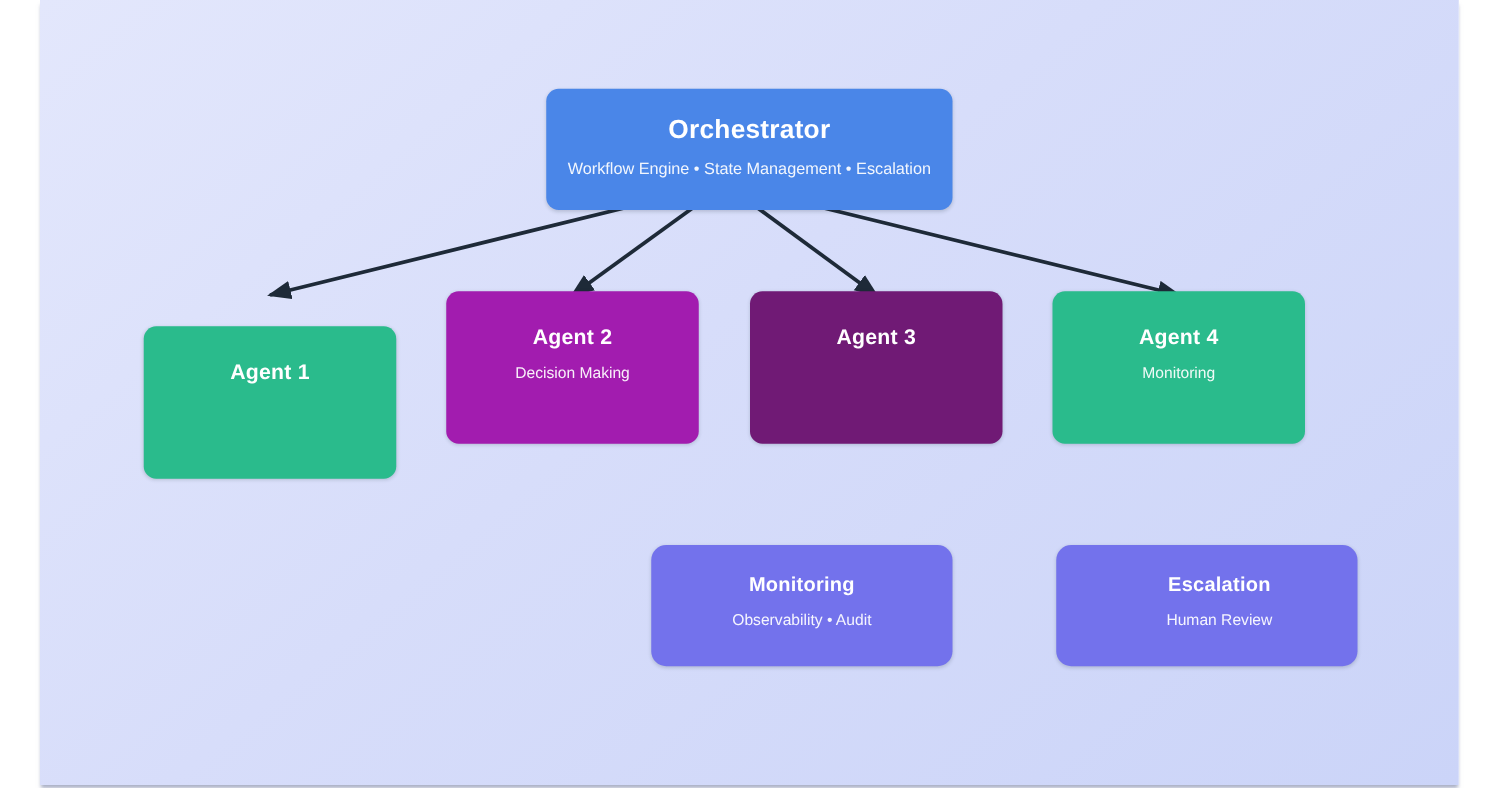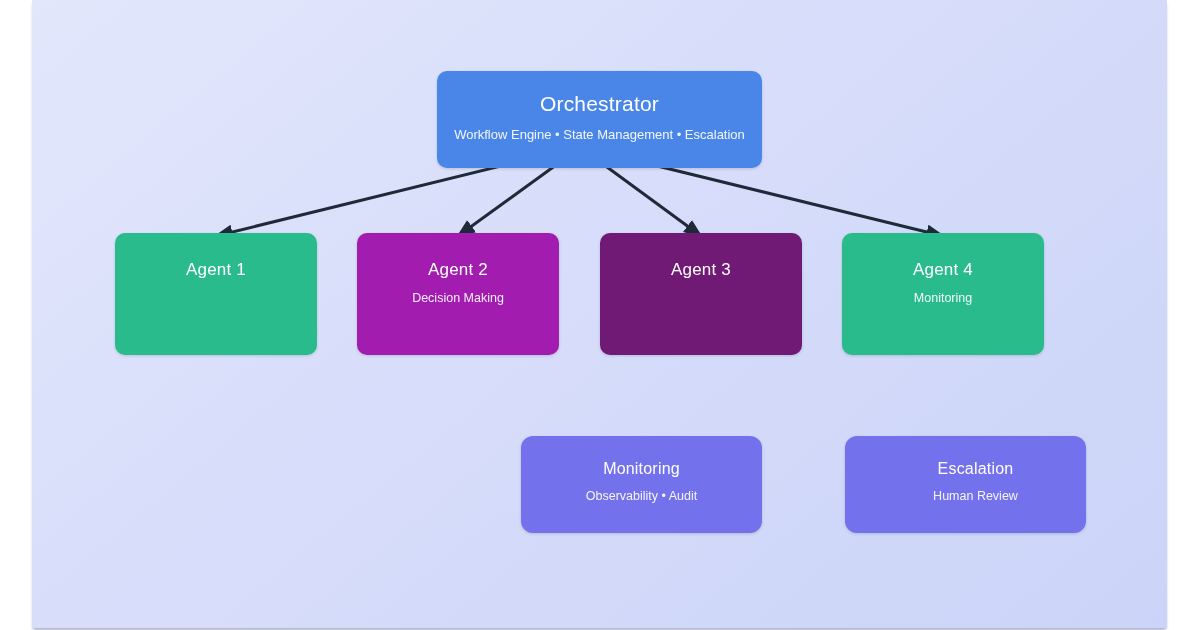--- a/index.html
+++ b/index.html
@@ -34,21 +34,21 @@
   }
   .node {
     position: absolute;
     border-radius: 10px;
     color: #ffffff;
     text-align: center;
     box-sizing: border-box;
     box-shadow: 0 1px 3px rgba(30, 42, 56, 0.18);
   }
   .node .title {
-    font-weight: normal;
+    font-weight: bold;
     letter-spacing: 0.2px;
   }
   .node .subtitle {
     color: rgba(255, 255, 255, 0.93);
   }
   .orchestrator {
     left: 437px; top: 71px;
     width: 325px; height: 97px;
   }
   .orchestrator .title { font-size: 21px; padding-top: 21px; }
@@ -93,21 +93,21 @@
         <line x1="600.15" y1="162" x2="701" y2="236" stroke="#1e2a38" stroke-width="3" marker-end="url(#arrowhead)"></line>
         <line x1="641.1" y1="162" x2="943" y2="236" stroke="#1e2a38" stroke-width="3" marker-end="url(#arrowhead)"></line>
       </g>
   </svg>
 
   <div class="node orchestrator" style="background: rgb(74, 134, 232);">
     <div class="title">Orchestrator</div>
     <div class="subtitle">Workflow Engine • State Management • Escalation</div>
   </div>
 
-  <div class="node agent agent-1" style="background: rgb(42, 187, 140);">
+  <div class="node agent agent-1" style="background: rgb(42, 187, 140); margin-top: 28px;">
     <div class="title">Agent 1</div>
   </div>
 
   <div class="node agent agent-2" style="background: #a21caf;">
     <div class="title">Agent 2</div>
     <div class="subtitle">Decision Making</div>
   </div>
 
   <div class="node agent agent-3" style="background: #701a75;">
     <div class="title">Agent 3</div>

